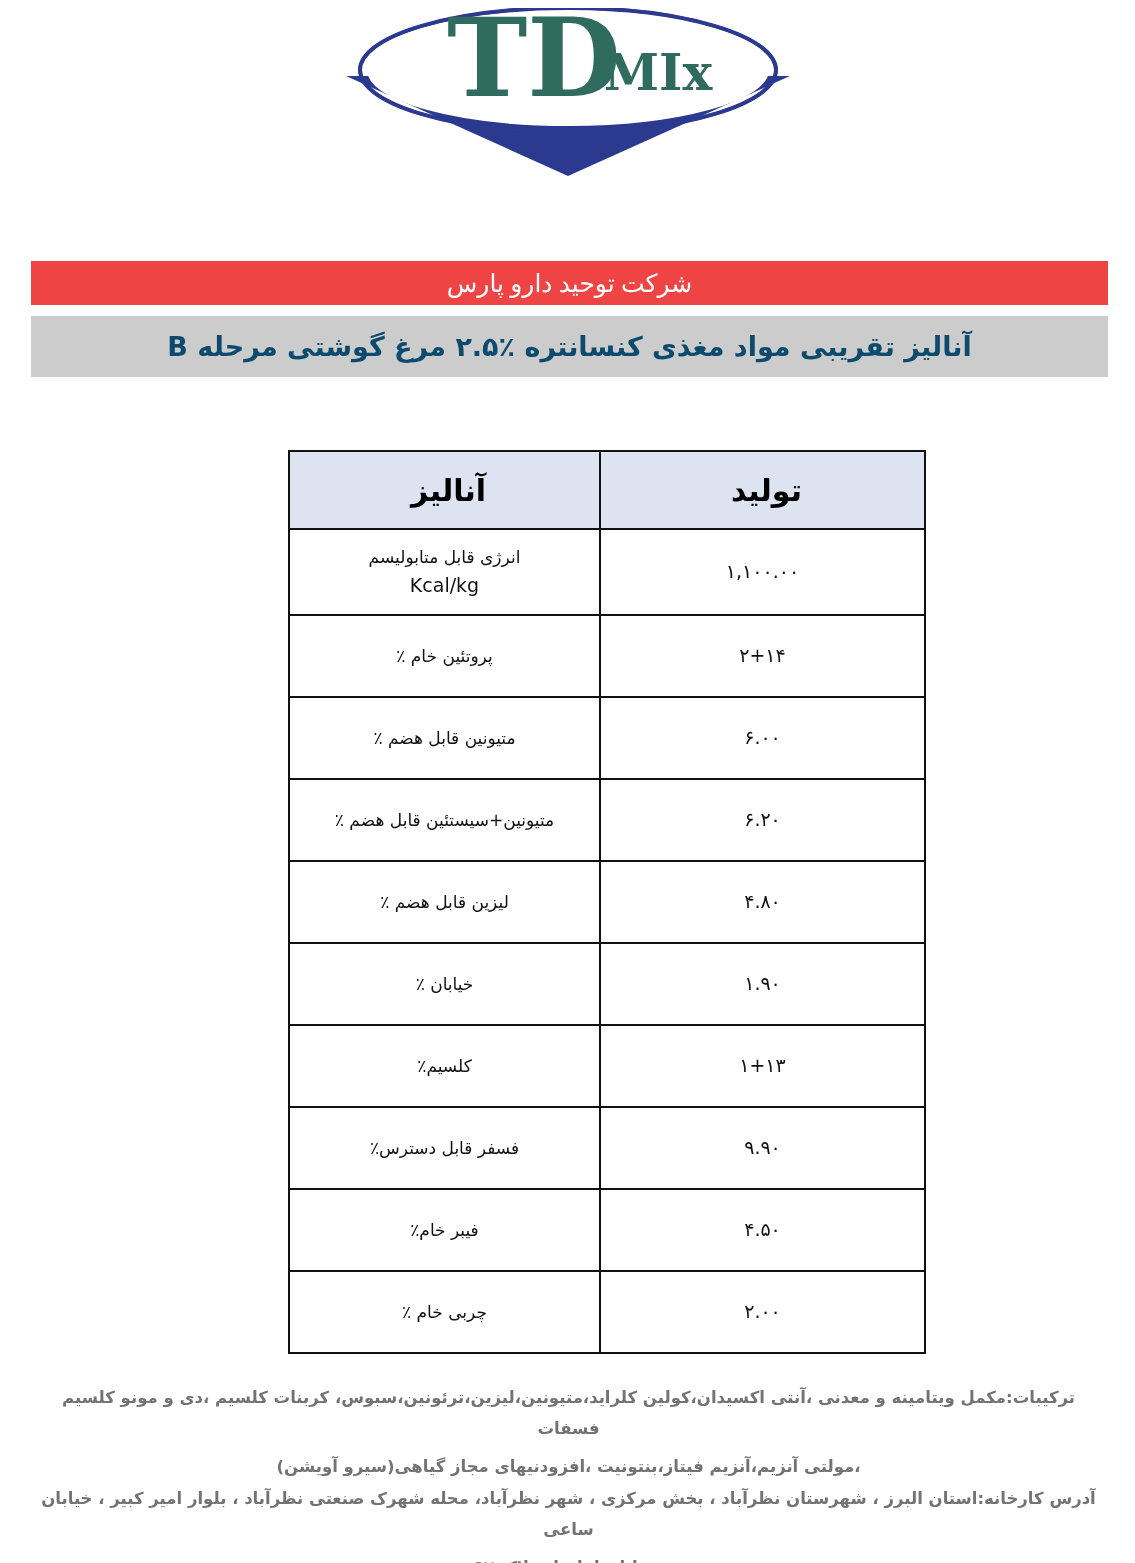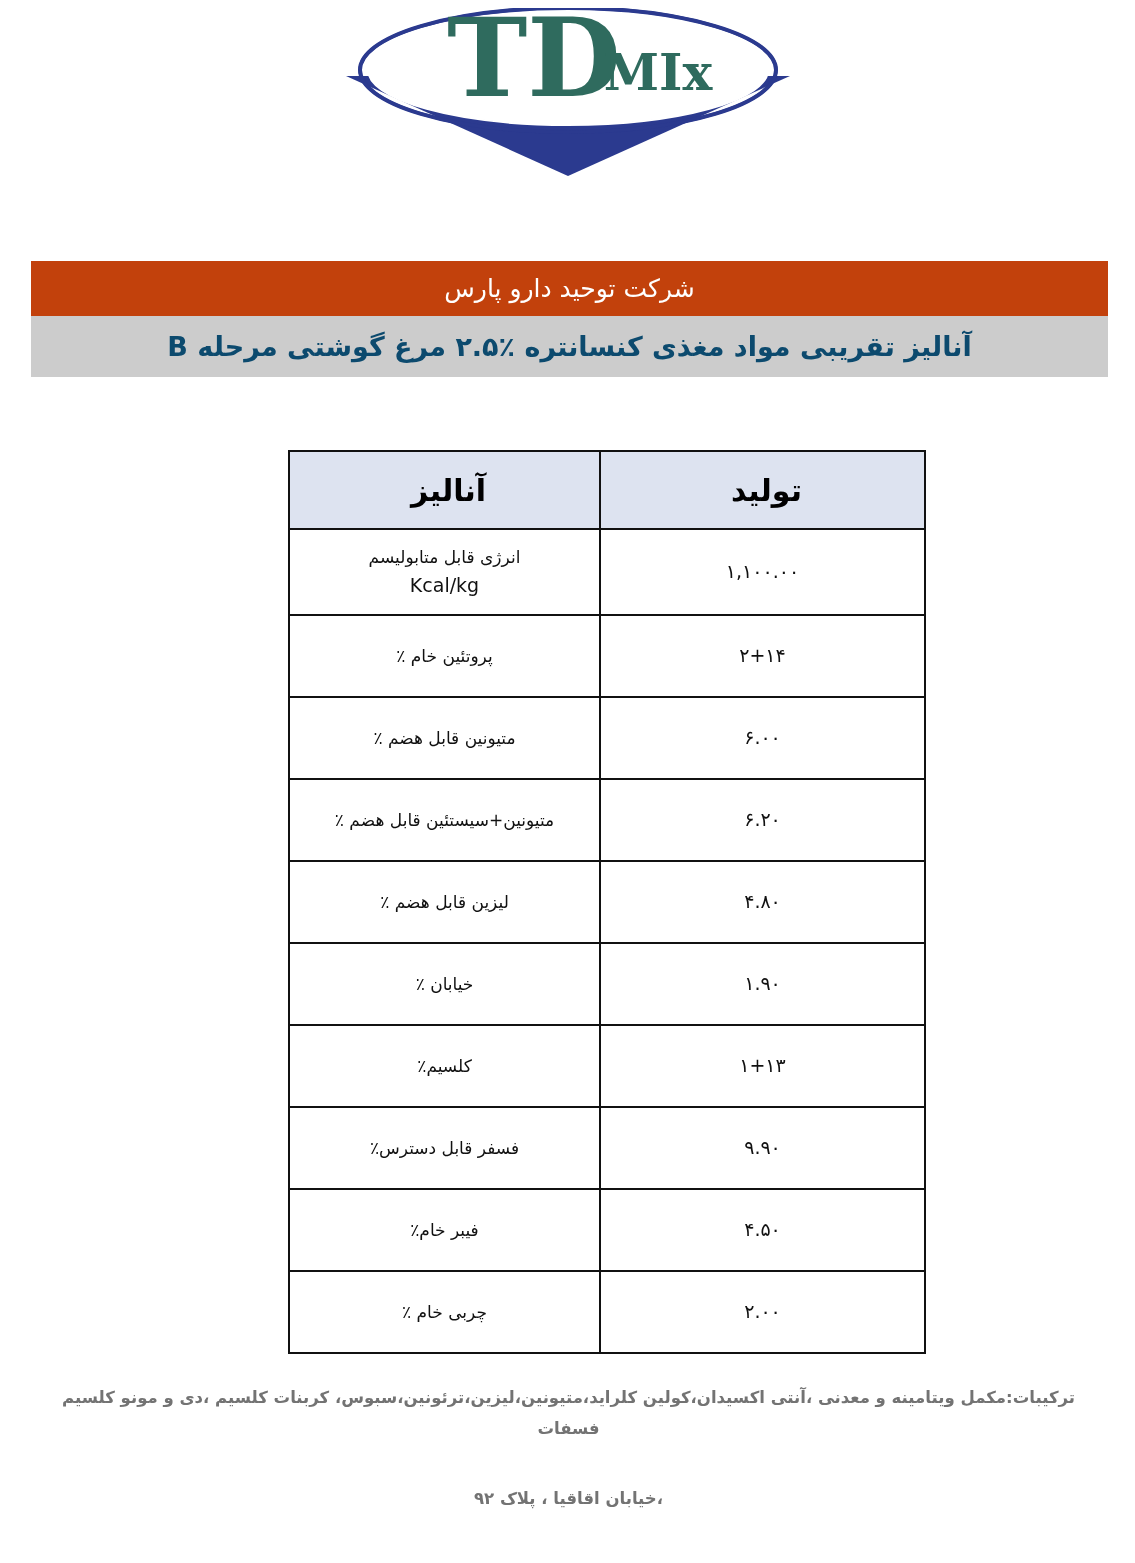--- a/index.html
+++ b/index.html
@@ -55,22 +55,23 @@
     position: absolute;
     left: 31px;
     width: 1077px;
     display: flex;
     align-items: center;
     justify-content: center;
     box-sizing: border-box;
   }
   .bar-company {
     top: 261px;
-    height: 55px;
-    background: #c2410c;
+    height: 44px;
+    background: #ef4444;
+    font-family: Liberation Serif, serif;
   }
   .bar-company .bar-text {
     font-size: 25px;
     font-weight: 400;
     color: #ffffff;
     white-space: nowrap;
   }
   .bar-title {
     top: 316px;
     height: 61px;
@@ -229,17 +230,19 @@
     </tr>
     <tr>
       <td class="value-cell">۲.۰۰</td>
       <td>چربی خام ٪</td>
     </tr>
   </tbody>
 </table>
 
 <div class="footer footer-ingredients">
   <p>ترکیبات:مکمل ویتامینه و معدنی ،آنتی اکسیدان،کولین کلراید،متیونین،لیزین،ترئونین،سبوس، کربنات کلسیم ،دی و مونو کلسیم  فسفات</p>
+  <p>،مولتی آنزیم،آنزیم فیتاز،بنتونیت ،افزودنیهای مجاز گیاهی(سیرو آویشن)</p>
 </div>
 
 <div class="footer footer-address">
+  <p>آدرس کارخانه:استان البرز ، شهرستان نظرآباد ، بخش مرکزی ، شهر نظرآباد، محله شهرک صنعتی نظرآباد ، بلوار امیر کبیر ، خیابان ساعی</p>
   <p>،خیابان اقاقیا ، پلاک ۹۲</p>
 </div>
 
 </body></html>

